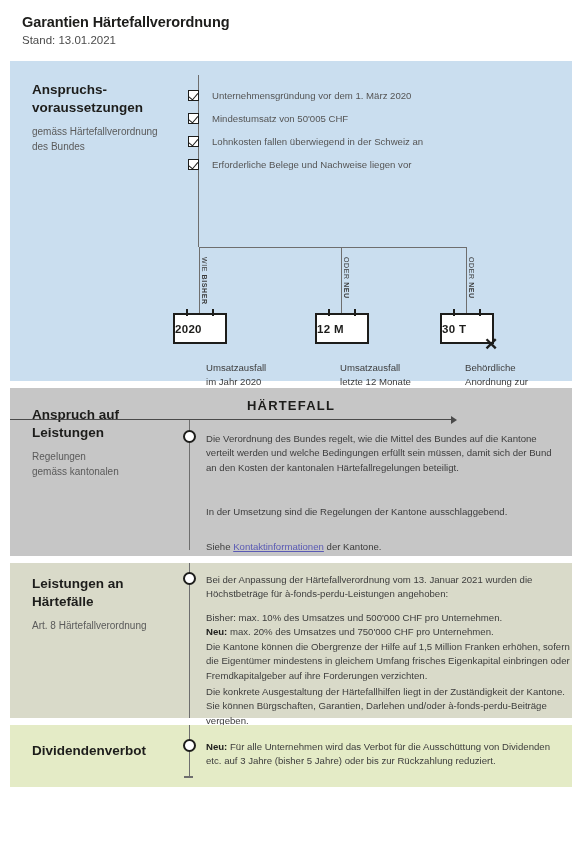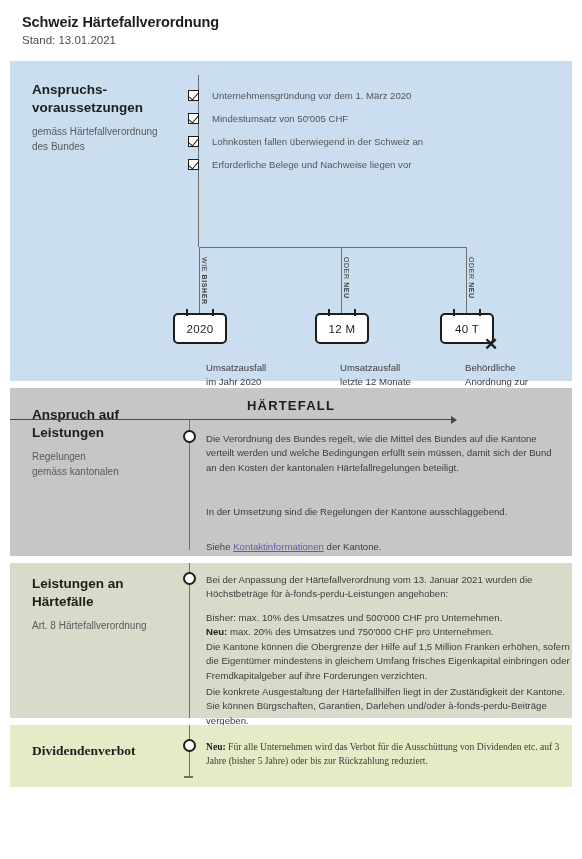--- a/index.html
+++ b/index.html
@@ -20,21 +20,21 @@
   }
   .header .stand {
     font-size: 11.5px; color: #4b4b4b; margin-top: 4px;
   }
 
   
   .section { position: relative; margin: 0 10px; }
   .sec-blue   { background: #cadeef; height: 320px; margin-top: 5px; }
   .sec-gray   { background: #c6c6c6; height: 168px; margin-top: 7px; }
   .sec-olive  { background: #d9dac9; height: 155px; margin-top: 7px; }
-  .sec-green  { background: #e4ebc6; height: 62px;  margin-top: 7px; font-family: Liberation Serif, serif; }
+  .sec-green  { background: #e4ebc6; height: 62px;  margin-top: 7px; }
 
   .left-col {
     position: absolute; left: 22px; top: 0; width: 165px;
   }
   .left-title {
     font-size: 13.5px; font-weight: bold; color: #1d1d1b; line-height: 1.3;
   }
   .left-sub {
     font-size: 10px; color: #5a5a5a; line-height: 1.45; margin-top: 9px;
   }
@@ -65,24 +65,24 @@
     position: absolute;
     font-size: 7px; letter-spacing: 0.6px; color: #3b3b3b;
     writing-mode: vertical-rl; text-orientation: mixed;
     white-space: nowrap;
   }
   .vlabel b { font-weight: bold; }
 
   
   .cal {
     position: absolute; width: 54px; height: 31px;
-    border: 2.4px solid #1d1d1b; border-radius: 5px;
+    border: 2.4px solid #1d1d1b; border-radius: 0;
     background: #ffffff;
-    display: flex; align-items: center; justify-content: center;
-    font-size: 11.5px; font-weight: normal; color: #1d1d1b; letter-spacing: 0.3px;
+    display: flex; align-items: center; justify-content: flex-start;
+    font-size: 11.5px; font-weight: bold; color: #1d1d1b; letter-spacing: 0.3px;
   }
   .cal .ring {
     position: absolute; top: -6px; width: 2.4px; height: 7px; background: #1d1d1b;
   }
   .cal .ring.l { left: 11px; }
   .cal .ring.r { right: 11px; }
   .cal-x {
     position: absolute; font-size: 17px; font-weight: bold; color: #1d1d1b;
     line-height: 1;
   }
@@ -126,21 +126,21 @@
     position: absolute; width: 13px; height: 13px; border-radius: 50%;
     background: #ffffff; border: 2px solid #1d1d1b;
   }
   .connector { position: absolute; width: 1.6px; background: #6e6e6e; }
   .connector-tick { position: absolute; width: 9px; height: 1.6px; background: #6e6e6e; }
 </style>
 </head>
 <body>
 
 <div class="header">
-  <h1>Schweiz Härtefallverordnung</h1>
+  <h1>Garantien Härtefallverordnung</h1>
   <div class="stand">Stand: 13.01.2021</div>
 </div>
 
 <div class="section sec-blue">
 
   <div class="left-col">
     <div class="left-title">
       <div>Anspruchs-</div>
       <div>voraussetzungen</div>
     </div>
@@ -192,21 +192,21 @@
     <span>2020</span>
   </div>
   <div class="cal" style="left:305px; top:252px;">
     <span class="ring l"></span>
     <span class="ring r"></span>
     <span>12 M</span>
   </div>
   <div class="cal" style="left:430px; top:252px;">
     <span class="ring l"></span>
     <span class="ring r"></span>
-    <span>40 T</span>
+    <span>30 T</span>
   </div>
   <div class="cal-x" style="left:474px; top:275px;">✕</div>
 
   <div class="coltext" style="left:196px; top:300px; width:130px; white-space:pre-line;">Umsatzausfall
 im Jahr 2020
 mind. 40%</div>
   <div class="coltext" style="left:330px; top:300px; width:120px; white-space:pre-line;">Umsatzausfall
 letzte 12 Monate
 mind. 40%</div>
   <div class="coltext" style="left:455px; top:300px; width:110px; white-space:pre-line;">Behördliche

